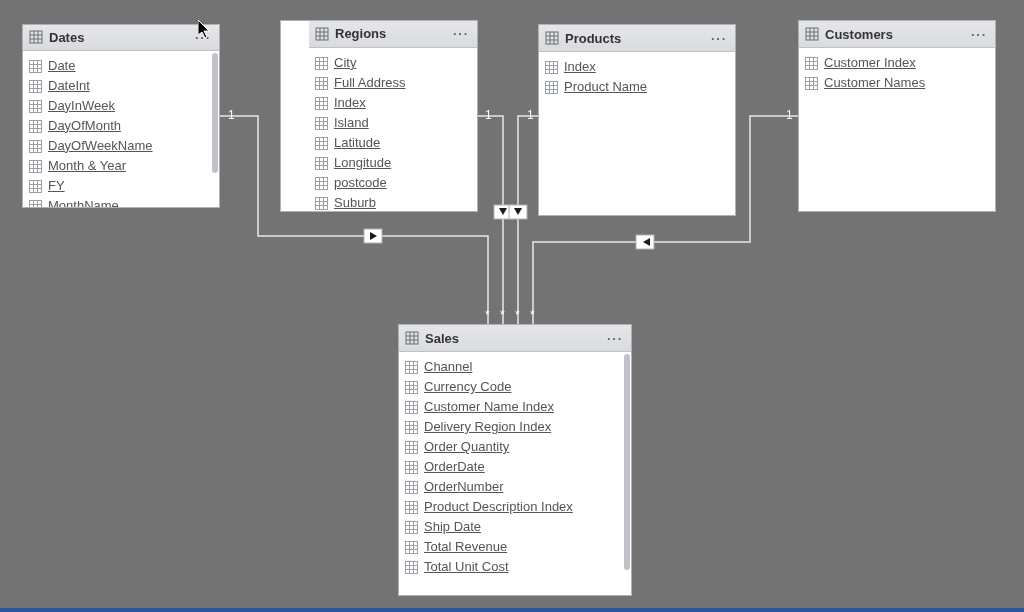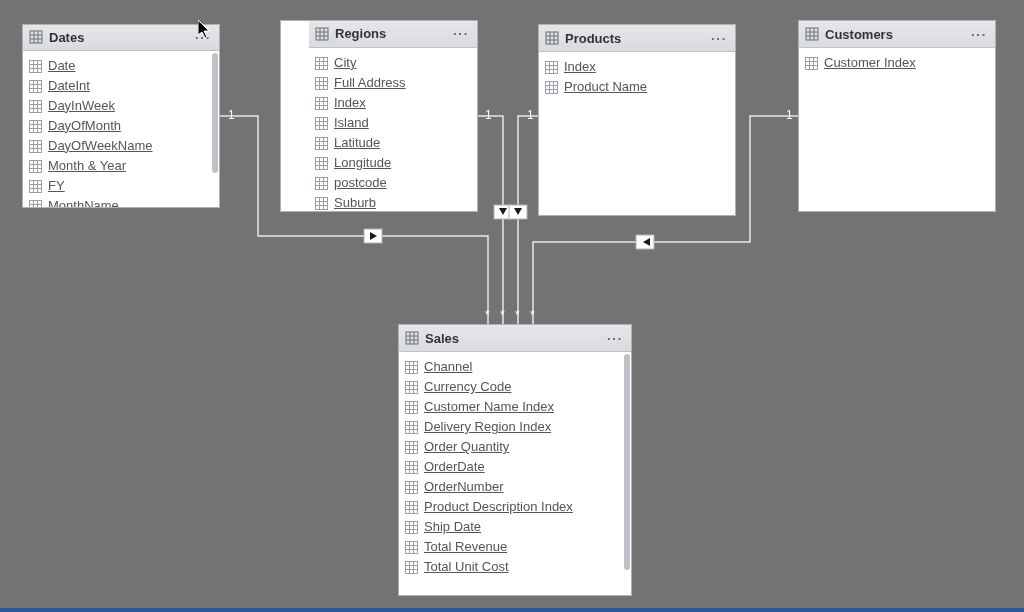--- a/index.html
+++ b/index.html
@@ -460,20 +460,32 @@
               <svg width="13" height="13" viewBox="0 0 13 13">
                 <rect x="0.5" y="0.5" width="12" height="12" fill="none" stroke="#9aa0a6" stroke-width="1"></rect>
                 <line x1="0.5" y1="4.5" x2="12.5" y2="4.5" stroke="#9aa0a6"></line>
                 <line x1="0.5" y1="8.5" x2="12.5" y2="8.5" stroke="#9aa0a6"></line>
                 <line x1="4.5" y1="0.5" x2="4.5" y2="12.5" stroke="#9aa0a6"></line>
                 <line x1="8.5" y1="0.5" x2="8.5" y2="12.5" stroke="#9aa0a6"></line>
               </svg>
             </span>
             <span>Customer Index</span>
           </div>
+          <div class="field-row">
+            <span class="ficon">
+              <svg width="13" height="13" viewBox="0 0 13 13">
+                <rect x="0.5" y="0.5" width="12" height="12" fill="none" stroke="#9aa0a6" stroke-width="1"></rect>
+                <line x1="0.5" y1="4.5" x2="12.5" y2="4.5" stroke="#9aa0a6"></line>
+                <line x1="0.5" y1="8.5" x2="12.5" y2="8.5" stroke="#9aa0a6"></line>
+                <line x1="4.5" y1="0.5" x2="4.5" y2="12.5" stroke="#9aa0a6"></line>
+                <line x1="8.5" y1="0.5" x2="8.5" y2="12.5" stroke="#9aa0a6"></line>
+              </svg>
+            </span>
+            <span>Customer Names</span>
+          </div>
         </div>
   </div>
 </div>
 
 <div class="table-card" style="left:398px; top:324px; width:234px; height:272px;">
   <div class="table-header">
     <span class="hicon">
       <svg width="14" height="14" viewBox="0 0 14 14">
             <rect x="1" y="1" width="12" height="12" fill="none" stroke="#6a6f75" stroke-width="1"></rect>
             <line x1="1" y1="5" x2="13" y2="5" stroke="#6a6f75"></line>

